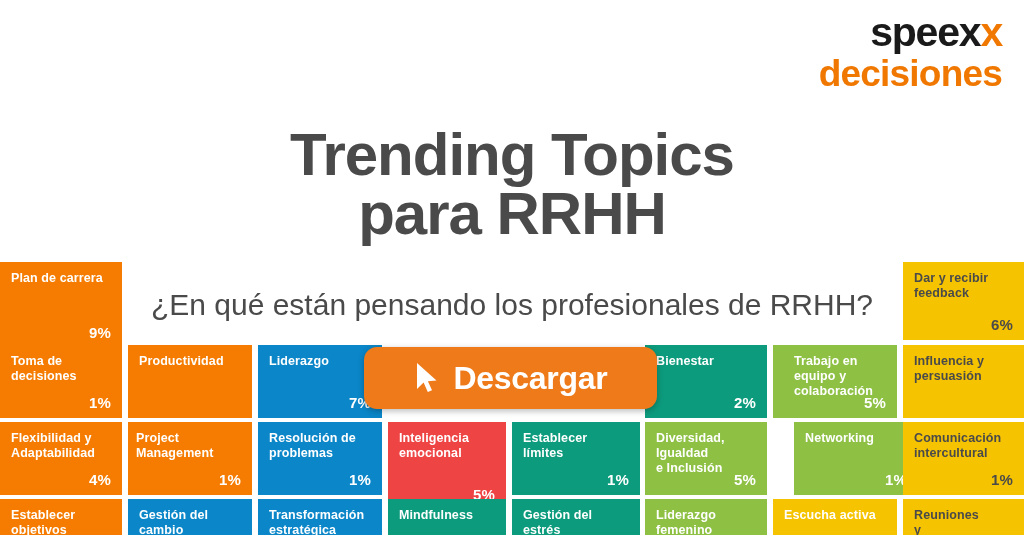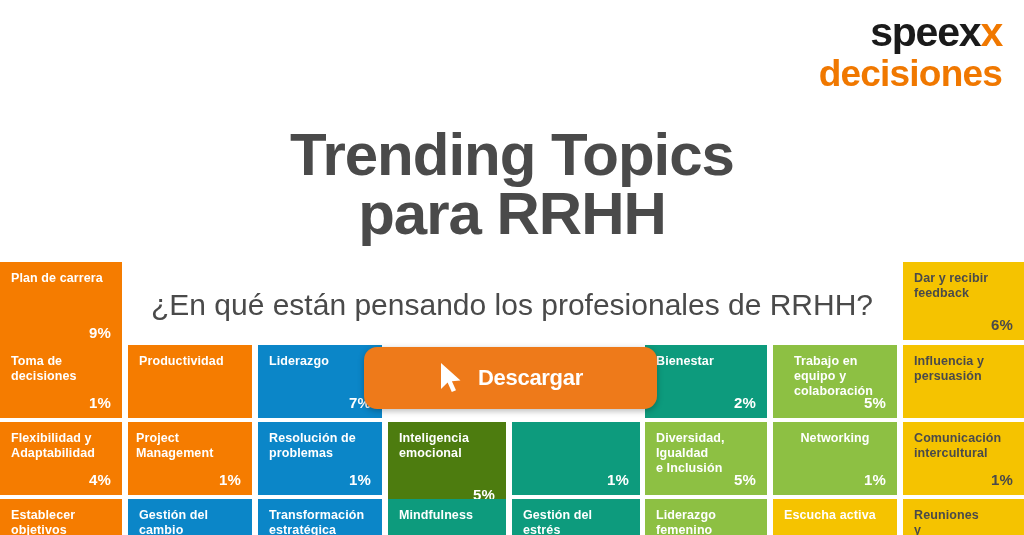--- a/index.html
+++ b/index.html
@@ -133,21 +133,21 @@
     cursor: pointer;
   }
   #download-btn .cursor-glyph {
     width: 26px;
     height: 32px;
     margin-right: 14px;
     flex: 0 0 auto;
     display: block;
   }
   #download-btn .btn-label {
-    font-size: 22px;
+    font-size: 32px;
     font-weight: bold;
     color: #ffffff;
     letter-spacing: -0.3px;
   }
 </style>
 </head>
 <body>
 
 <div id="infographic">
 
@@ -181,49 +181,50 @@
         <span class="tlabel">Liderazgo</span>
         <span class="tval">7%</span>
       </div>
       <div class="tile" style="left: 258px; top: 422px; width: 124px; height: 73px; background: rgb(11, 134, 200);">
         <span class="tlabel">Resolución de<br>problemas</span>
         <span class="tval">1%</span>
       </div>
       <div class="tile" style="left: 258px; top: 499px; width: 124px; height: 40px; background: rgb(11, 134, 200);">
         <span class="tlabel">Transformación<br>estratégica</span>
       </div>
-      <div class="tile" style="left: 388px; top: 422px; width: 118px; height: 88px; background: #4d7c0f;">
+      <div class="tile" style="left: 388px; top: 422px; width: 118px; height: 88px; background: #ef4444;">
         <span class="tlabel">Inteligencia<br>emocional</span>
         <span class="tval">5%</span>
       </div>
       <div class="tile" style="left: 388px; top: 499px; width: 118px; height: 40px; background: rgb(13, 155, 125);">
         <span class="tlabel">Mindfulness</span>
       </div>
       <div class="tile" style="left: 512px; top: 422px; width: 128px; height: 73px; background: rgb(13, 155, 125);">
+        <span class="tlabel">Establecer límites</span>
         <span class="tval">1%</span>
       </div>
       <div class="tile" style="left: 512px; top: 499px; width: 128px; height: 40px; background: rgb(13, 155, 125);">
         <span class="tlabel">Gestión del estrés</span>
       </div>
       <div class="tile" style="left: 645px; top: 345px; width: 122px; height: 73px; background: rgb(13, 155, 125);">
         <span class="tlabel">Bienestar</span>
         <span class="tval">2%</span>
       </div>
       <div class="tile" style="left: 645px; top: 422px; width: 122px; height: 73px; background: rgb(141, 192, 67);">
         <span class="tlabel">Diversidad, Igualdad<br>e Inclusión</span>
         <span class="tval">5%</span>
       </div>
       <div class="tile" style="left: 645px; top: 499px; width: 122px; height: 40px; background: rgb(141, 192, 67);">
         <span class="tlabel">Liderazgo femenino</span>
       </div>
       <div class="tile" style="left: 773px; top: 345px; width: 124px; height: 73px; background: rgb(141, 192, 67); padding-left: 21px;">
         <span class="tlabel">Trabajo en equipo y<br>colaboración</span>
         <span class="tval">5%</span>
       </div>
-      <div class="tile" style="left: 773px; top: 422px; width: 124px; height: 73px; background: rgb(141, 192, 67); text-align: center;">
+      <div class="tile" style="left: 794px; top: 422px; width: 124px; height: 73px; background: rgb(141, 192, 67);">
         <span class="tlabel">Networking</span>
         <span class="tval">1%</span>
       </div>
       <div class="tile" style="left: 773px; top: 499px; width: 124px; height: 40px; background: rgb(245, 195, 0);">
         <span class="tlabel">Escucha activa</span>
       </div>
       <div class="tile dark" style="left: 903px; top: 262px; width: 121px; height: 78px; background: rgb(245, 195, 0);">
         <span class="tlabel">Dar y recibir feedback</span>
         <span class="tval">6%</span>
       </div>

